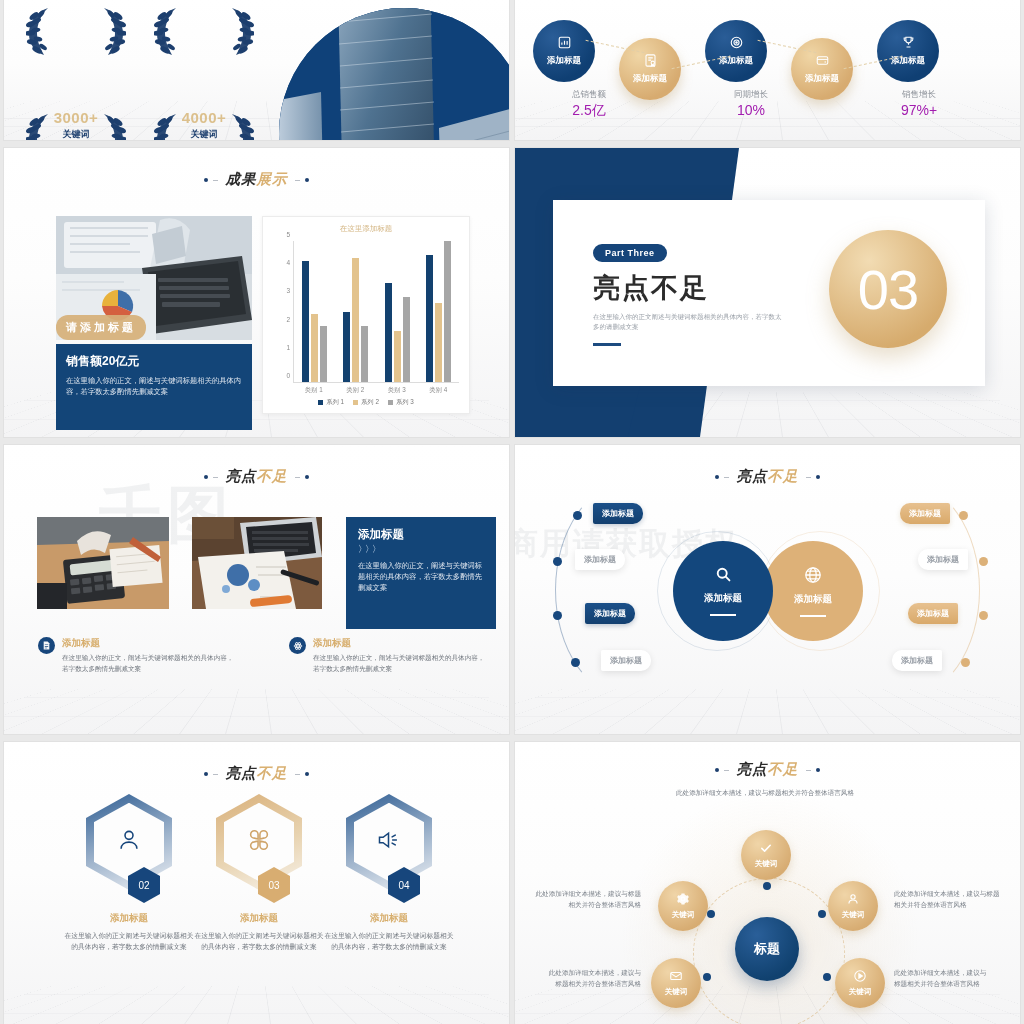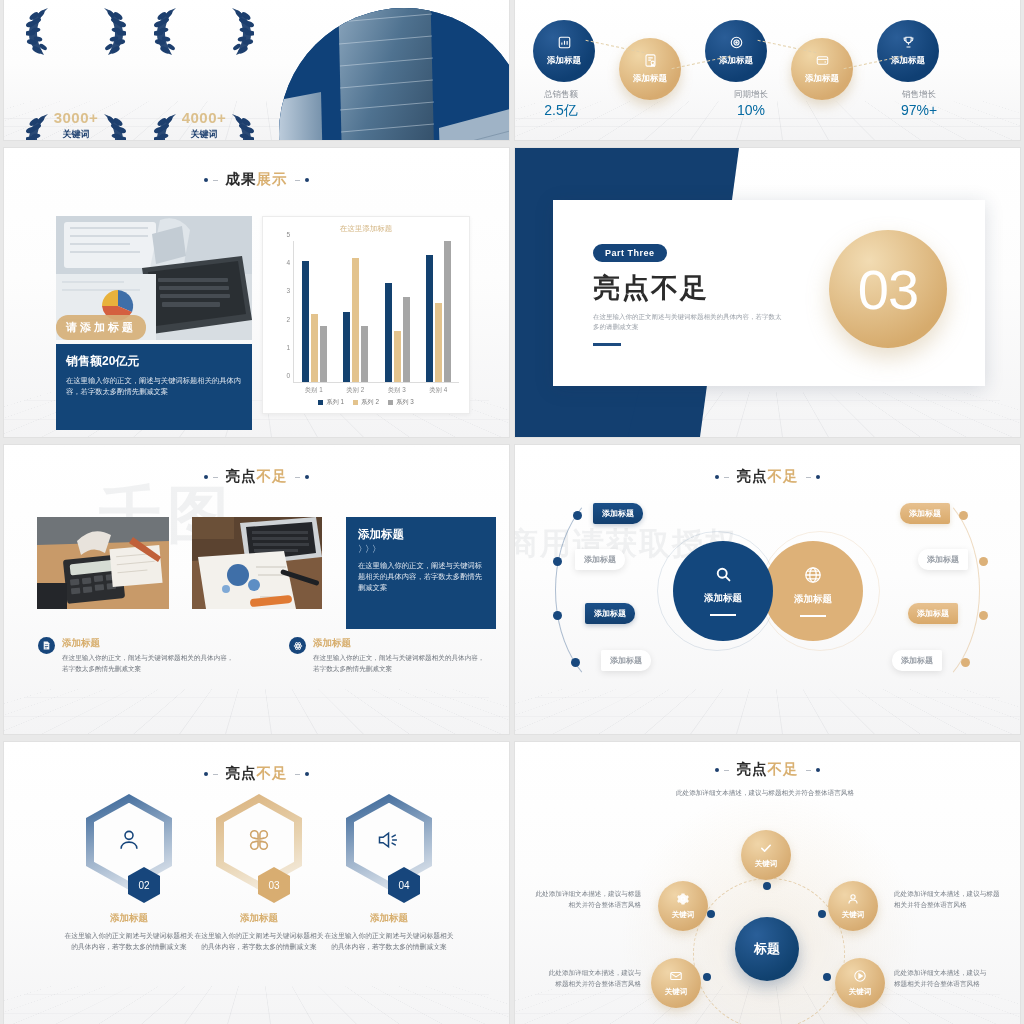--- a/index.html
+++ b/index.html
@@ -34,21 +34,21 @@
     background-image:
       repeating-linear-gradient(to right, rgba(150,155,165,.13) 0 1px, transparent 1px 46px),
       repeating-linear-gradient(to bottom, rgba(150,155,165,.10) 0 1px, transparent 1px 26px);
     transform:perspective(220px) rotateX(64deg);
     transform-origin:bottom center;
   }
   .bg-grid.top:after{height:100%;}
 
   
   .sec-title{position:absolute;left:0;right:0;text-align:center;
-    font-size:14.5px;font-weight:bold;letter-spacing:1px;white-space:nowrap;}
+    font-size:14.5px;font-weight:bold;letter-spacing:1px;white-space:nowrap;font-style:italic;}
   .sec-title .dot{display:inline-block;width:4px;height:4px;border-radius:50%;
     background:#1d3f6e;vertical-align:middle;margin:0 3px;}
   .sec-title .tick{display:inline-block;width:5px;height:1px;background:#b9bec6;
     vertical-align:middle;margin:0 2px;}
   .sec-title .t1{color:#2b2b2b;}
   .sec-title .t2{color:#d9b071;}
 
   
   .wreath-wrap{position:absolute;left:18px;top:-42px;width:260px;}
   .wreath-row{display:flex;gap:20px;margin-bottom:14px;margin-top:44px;}
@@ -66,21 +66,21 @@
   .kpi-node{position:absolute;text-align:center;}
   .kpi-ball{width:62px;height:62px;border-radius:50%;display:flex;flex-direction:column;
     align-items:center;justify-content:center;color:#fff;margin:0 auto;}
   .kpi-ball.navy{background:radial-gradient(circle at 32% 28%,#2a5d97,#0f3f73 70%);}
   .kpi-ball.gold{background:radial-gradient(circle at 32% 28%,#f0d6a6,#d7ab70 72%);
     box-shadow:0 6px 12px rgba(190,160,110,.35);}
   .kpi-ball .ic{font-size:15px;line-height:15px;margin-bottom:3px;}
   .kpi-ball .bl{font-size:8.5px;font-weight:bold;}
   .kpi-txt .k{font-size:8.5px;color:#8a8f97;line-height:13px;}
   .kpi-txt .v{font-size:14px;color:#d2a káp;}
-  .kpi-txt .v{font-size:14px;color:#0369a1;font-weight:normal;line-height:18px;}
+  .kpi-txt .v{font-size:14px;color:#a21caf;font-weight:normal;line-height:18px;}
   .dash-line{position:absolute;border-top:1px dashed #e2cfa8;}
 
   
   .photo{position:absolute;background:#c9cdd2;overflow:hidden;}
   .cap-gold{position:absolute;left:0;bottom:0;background:rgba(214,176,120,.92);
     color:#fff;font-size:11px;font-weight:bold;letter-spacing:3px;padding:5px 10px;border-radius:12px;}
   .navy-box{position:absolute;background:#134578;color:#fff;}
   .navy-box h4{margin:0 0 5px 0;font-size:12px;font-weight:bold;}
   .navy-box p{margin:0;font-size:7.3px;line-height:11px;color:#dfe6ef;}
   .chart-card{position:absolute;background:#fff;border:1px solid #ececec;
@@ -435,21 +435,21 @@
           <div class="kpi-ball navy">
       <div class="ic"><svg width="15" height="15" viewBox="0 0 20 20" fill="none" stroke="#fff" stroke-width="1.4">
                 <path d="M6.5 3h7v4a3.5 3.5 0 0 1-7 0z"></path>
                 <path d="M6.5 4H4.2v1.6A2.6 2.6 0 0 0 6.8 8"></path>
                 <path d="M13.5 4h2.3v1.6A2.6 2.6 0 0 1 13.2 8"></path>
                 <path d="M10 10.5V13M7.4 16h5.2"></path>
               </svg></div>
       <div class="bl">添加标题</div>
     </div>
         </div>
-        <div class="kpi-node kpi-txt" style="left: 0; top: 146px; width: 92px;">
+        <div class="kpi-node kpi-txt" style="left: 28px; top: 146px; width: 92px;">
           <div class="k">总销售额</div>
                  <div class="v">2.5亿</div>
         </div>
         <div class="kpi-node kpi-txt" style="left: 108px; top: 196px; width: 92px;">
           <div class="k">同期提高</div>
                  </div>
         <div class="kpi-node kpi-txt" style="left: 190px; top: 146px; width: 92px;">
           <div class="k">同期增长</div>
                  <div class="v">10%</div>
         </div>

